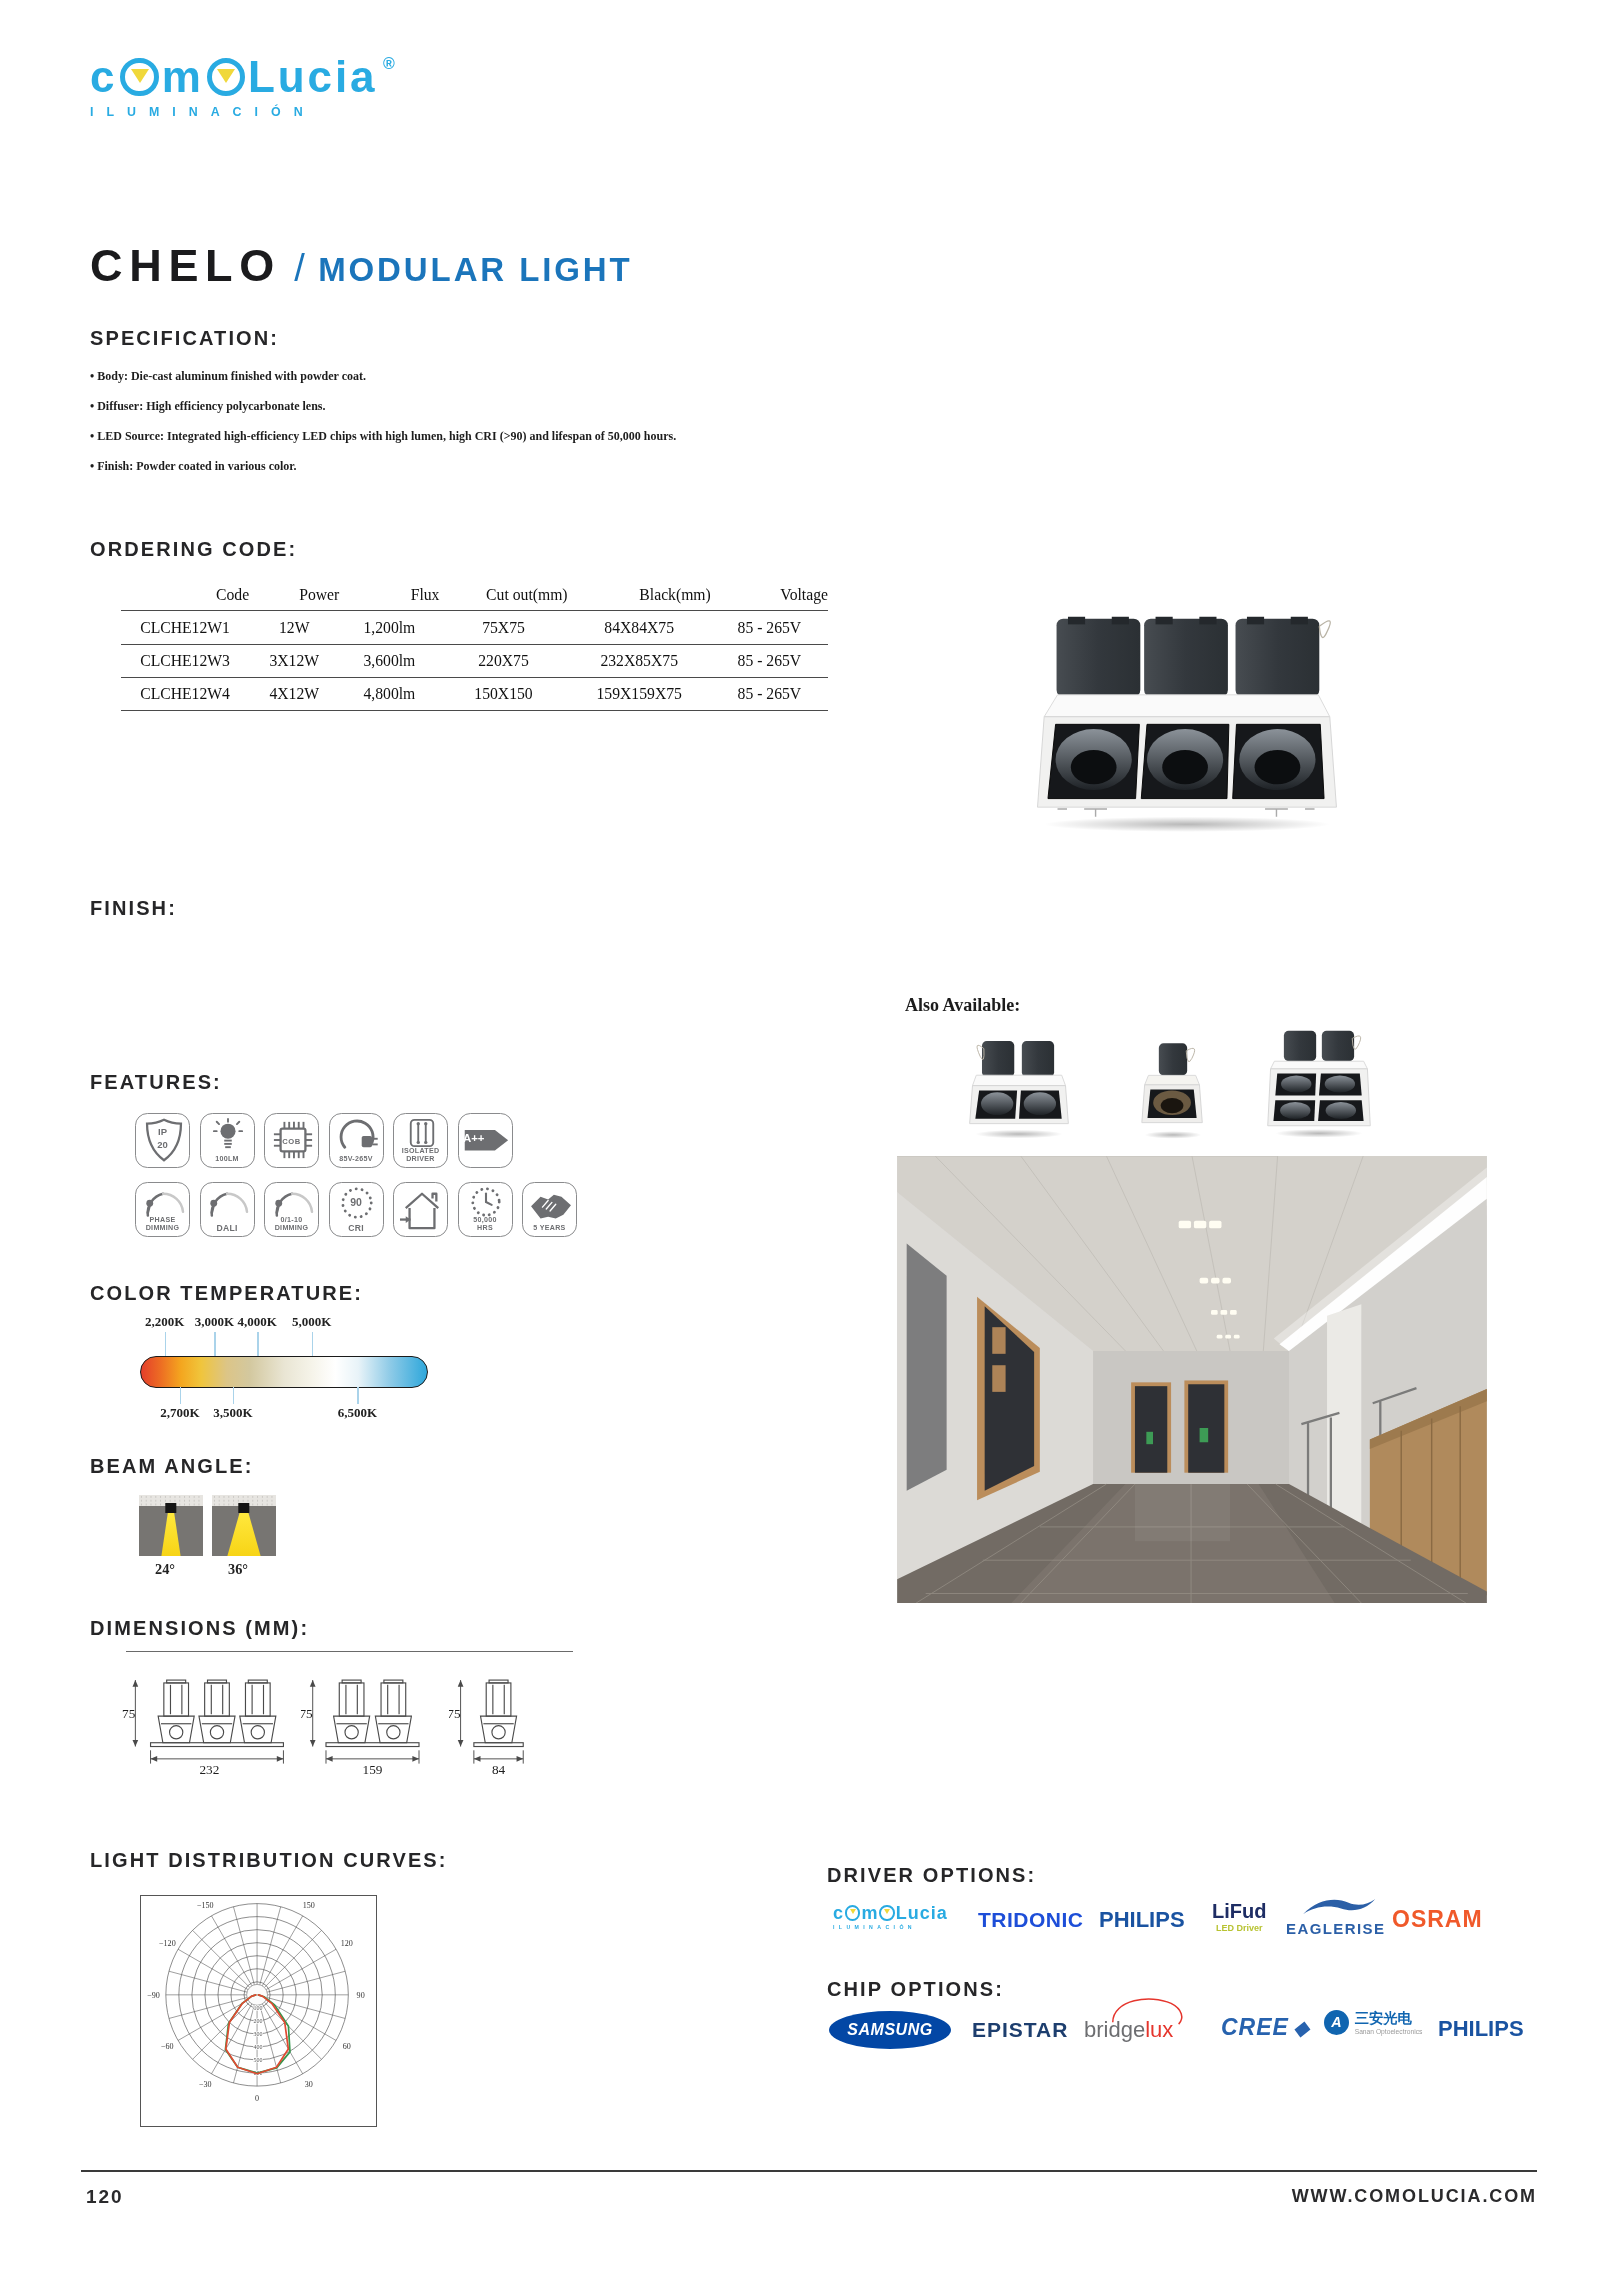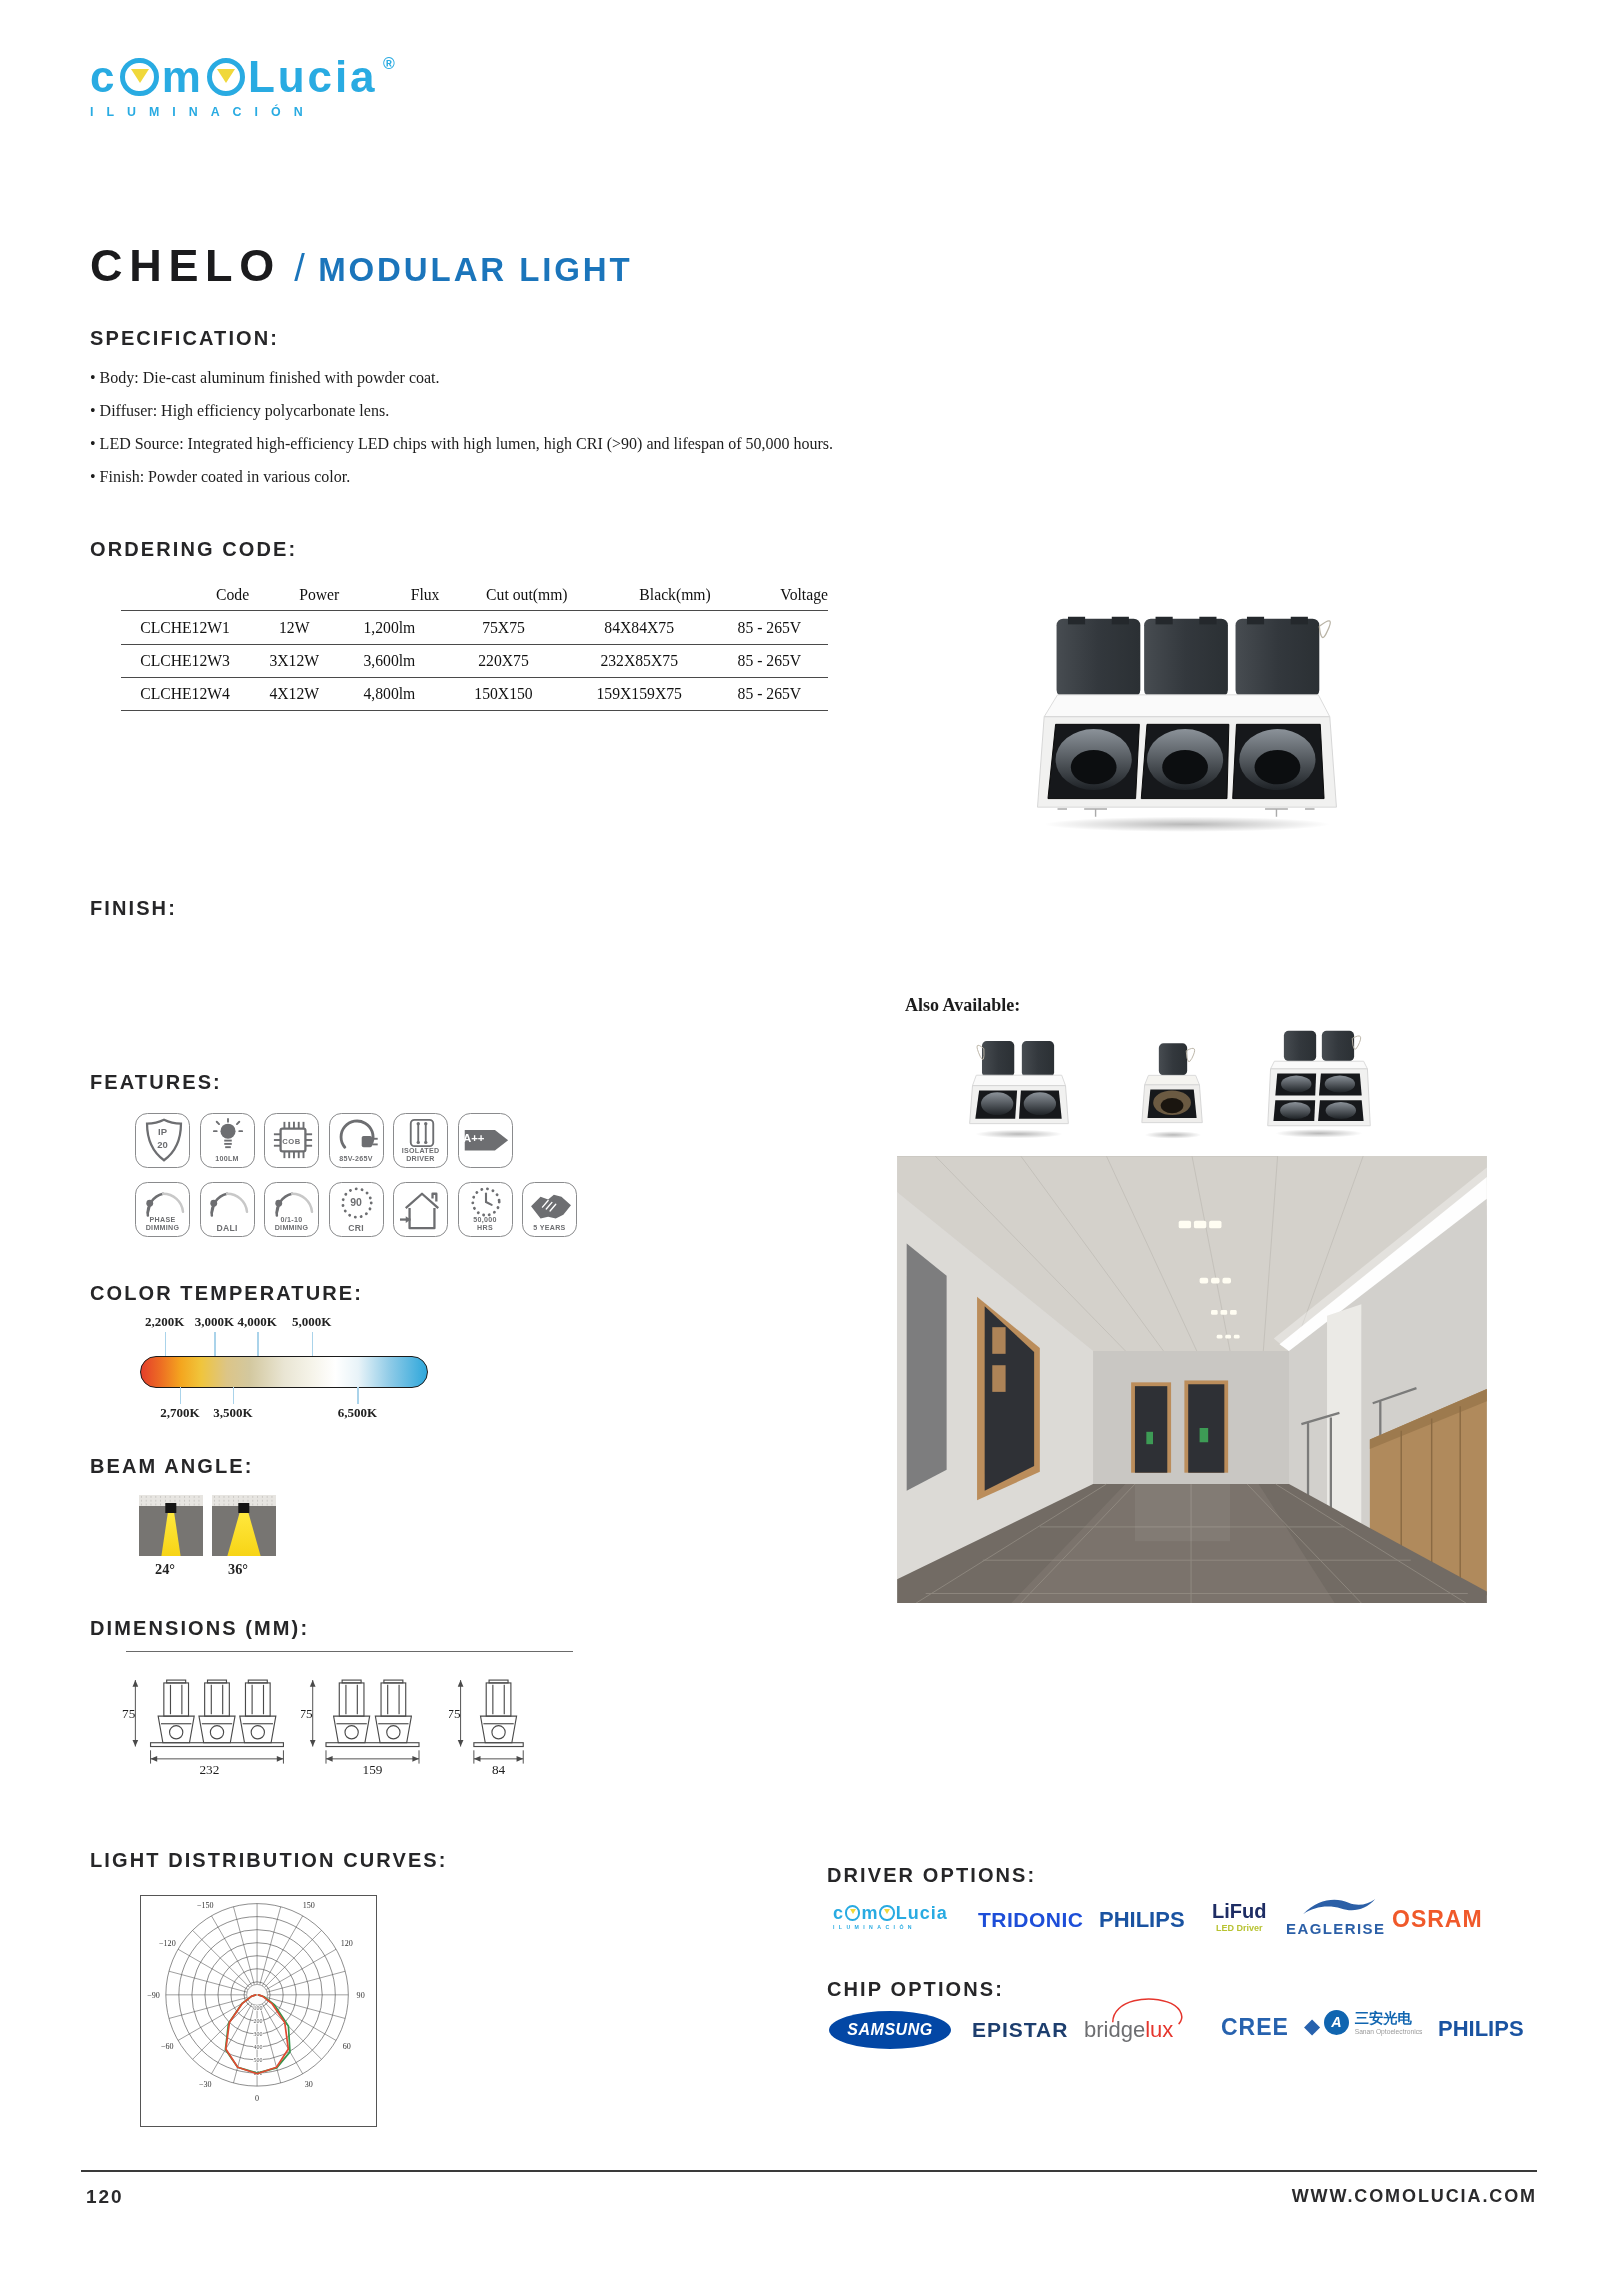--- a/index.html
+++ b/index.html
@@ -20,21 +20,21 @@
   .logo-reg{font-size:16px;vertical-align:top;position:relative;top:-13.3px;margin-left:5.7px;}
   .logo-tag{color:#29abe2;font-family:"Liberation Sans",sans-serif;font-size:12.4px;
             letter-spacing:13px;margin-top:5.7px;font-weight:bold;}
 
   
   .title-row{display:flex;align-items:baseline;gap:13.3px;}
   .title-product{font-family:"Liberation Sans",sans-serif;font-size:45px;letter-spacing:6.7px;color:#1b1b1d;font-weight:bold;}
   .title-sep{font-family:"Liberation Sans",sans-serif;font-size:38px;color:#1b75bb;font-weight:normal;}
   .title-cat{font-family:"Liberation Sans",sans-serif;font-size:33px;letter-spacing:2.9px;color:#1b75bb;font-weight:bold;}
 
-  .spec-item{font-size:16px;color:#1d1d1d;margin-bottom:15px;white-space:nowrap;}
+  .spec-item{font-size:12px;color:#1d1d1d;margin-bottom:15px;white-space:nowrap;font-weight:bold;}
   .spec-item::before{content:"• ";}
 
   
   table.order{border-collapse:collapse;width:707px;font-size:15.7px;color:#111;}
   table.order th{font-weight:normal;padding:7.6px 0 6.7px;border-bottom:1.2px solid #4a4a4a;text-align:right;}
   table.order td{text-align:center;padding:7.6px 0 6.7px;border-bottom:1.2px solid #4a4a4a;}
 
   
   .fin-row{display:flex;align-items:center;margin-bottom:12.4px;}
   .swatch{width:89px;height:25px;margin-right:21px;}
@@ -655,21 +655,21 @@
   </div>
   <div class="abs lg" style="left:972px;top:2018px;font-size:21px;color:#1d3e6e;letter-spacing:1px;">EPISTAR</div>
   <div class="abs" style="left:1084px;top:1994px;">
     <svg width="114" height="32" viewBox="0 0 120 34" style="position:absolute;left:0;top:0;">
       <path d="M30 30 C30 6 70 0 92 10 C104 16 106 26 100 32" fill="none" stroke="#e5352c" stroke-width="1.6"></path>
     </svg>
     <div style="position:absolute;left:0;top:23px;font-family:'Liberation Sans',sans-serif;font-size:22px;white-space:nowrap;">
       <span style="color:#6d6e71;">bridge</span><span style="color:#e5352c;">lux</span>
     </div>
   </div>
-  <div class="abs" style="left:1221px;top:2014px;display:flex;align-items:flex-start;gap:15px;">
+  <div class="abs" style="left:1221px;top:2014px;display:flex;align-items:flex-end;gap:4px;font-style:italic;">
     <span class="lg" style="font-size:23px;color:#2762ae;letter-spacing:1px;">CREE</span>
     <span style="color:#2762ae;font-size:21px;">◆</span>
   </div>
   <div class="abs" style="left:1324px;top:2009px;display:flex;gap:5.7px;align-items:center;">
     <div style="width:25px;height:25px;border-radius:50%;background:#1065b0;color:#fff;display:flex;align-items:center;justify-content:center;font-family:'Liberation Sans',sans-serif;font-weight:bold;font-size:14.3px;font-style:italic;">A</div>
     <div>
       <div style="color:#1065b0;font-size:14.3px;font-weight:bold;">三安光电</div>
       <div style="color:#9a9a9a;font-size:6.7px;font-family:'Liberation Sans',sans-serif;">Sanan Optoelectronics</div>
     </div>
   </div>

